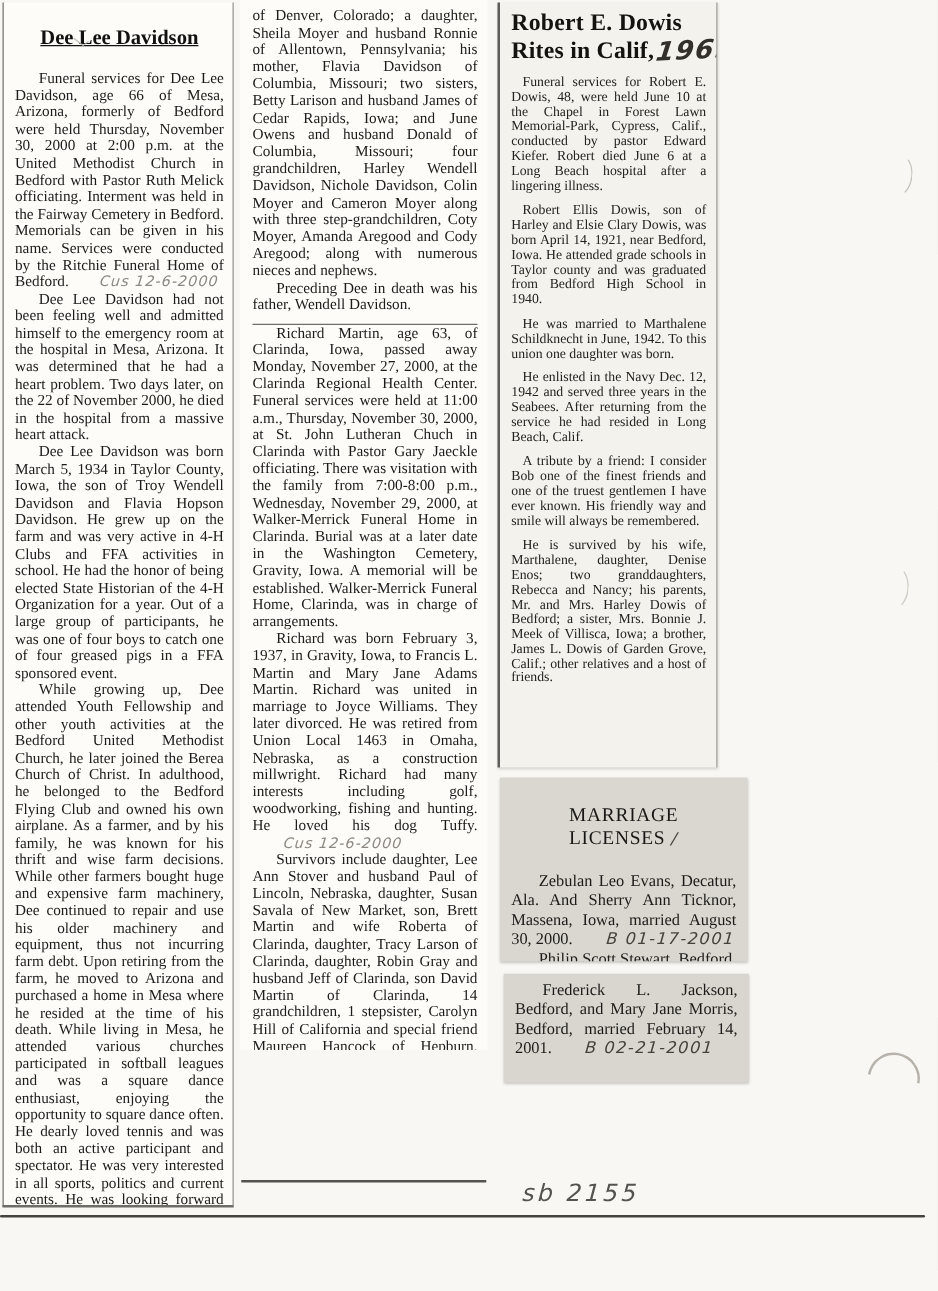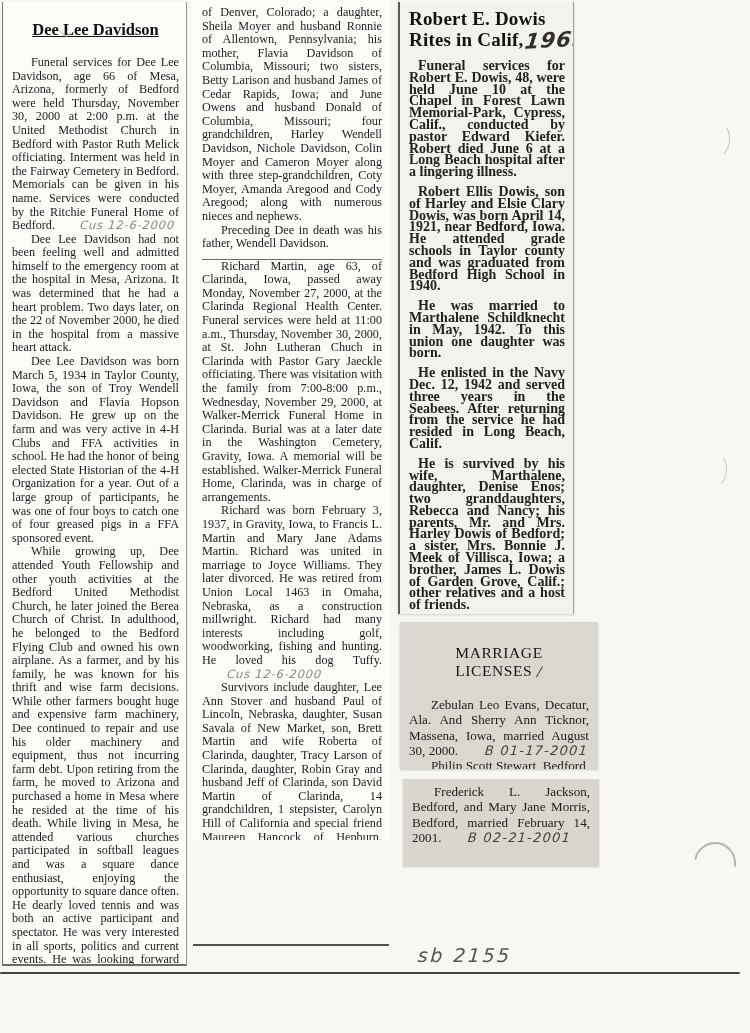--- a/index.html
+++ b/index.html
@@ -57,22 +57,22 @@
     position:absolute; left:398px; top:2px; width:176px; height:612px;
     background:#f4f2ec; padding:6px 8px 0 9px; overflow:hidden;
     border-left:2px solid #5f5d58; border-right:1px solid #a29f97;
     box-shadow:0 1px 2px rgba(90,88,80,.25);
   }
   .dowis-title {
     font-size:19px; line-height:21px; font-weight:700; color:#14130f;
     margin:0 0 10px; letter-spacing:.2px; white-space:nowrap;
   }
   .clip-dowis p {
-    font-size:14px; line-height:11.8px; text-align:justify;
-    margin:0 0 8px; text-indent:9px; color:#232220;font-weight:bold;
+    font-size:11px; line-height:11.8px; text-align:justify;
+    margin:0 0 8px; text-indent:9px; color:#232220;
   }
 
   
   .clip-ml1 {
     position:absolute; left:400px; top:622px; width:198px; height:147px;
     background:#dad7d0; padding:6px 9px 0; overflow:hidden;
     box-shadow:0 1px 2px rgba(90,88,80,.3);
   }
   .clip-ml2 {
     position:absolute; left:403px; top:779px; width:196px; height:87px;
@@ -147,24 +147,24 @@
   </section>
   <div class="line-mid-bottom"></div>
 
   <section class="clip-dowis">
     <h2 class="dowis-title">
       <span>Robert E. Dowis</span><br>
       <span>Rites in Calif,</span><span class="hand year-note">1969</span>
     </h2>
     <p>Funeral services for Robert E. Dowis, 48, were held June 10 at the Chapel in Forest Lawn Memorial-Park, Cypress, Calif., conducted by pastor Edward Kiefer. Robert died June 6 at a Long Beach hospital after a lingering illness.</p>
     <p>Robert Ellis Dowis, son of Harley and Elsie Clary Dowis, was born April 14, 1921, near Bedford, Iowa. He attended grade schools in Taylor county and was graduated from Bedford High School in 1940.</p>
-    <p>He was married to Marthalene Schildknecht in May, 1942. To this union one daughter was born.</p>
+    <p>He was married to Marthalene Schildknecht in June, 1942. To this union one daughter was born.</p>
     <p>He enlisted in the Navy Dec. 12, 1942 and served three years in the Seabees. After returning from the service he had resided in Long Beach, Calif.</p>
+    <p>A tribute by a friend: I consider Bob one of the finest friends and one of the truest gentlemen I have ever known. His friendly way and smile will always be remembered.</p>
     <p>He is survived by his wife, Marthalene, daughter, Denise Enos; two granddaughters, Rebecca and Nancy; his parents, Mr. and Mrs. Harley Dowis of Bedford; a sister, Mrs. Bonnie J. Meek of Villisca, Iowa; a brother, James L. Dowis of Garden Grove, Calif.; other relatives and a host of friends.</p>
-    <p>A tribute by a friend: I consider Bob one of the finest friends and one of the truest gentlemen I have ever known. His friendly way and smile will always be remembered.</p>
   </section>
 
   <section class="clip-ml1">
     <h3 class="ml-title">
       <span>MARRIAGE</span><br>
       <span>LICENSES</span><span class="hand pen">/</span>
     </h3>
     <p class="ml-entry"><span>Zebulan Leo Evans, Decatur, Ala. And Sherry Ann Ticknor, Massena, Iowa, married August 30, 2000.</span><span class="hand pen">B 01-17-2001</span></p>
     <p class="ml-entry">Philip Scott Stewart, Bedford, and Evelyn Kathleen Zagor, Bedford, married January 4, 2001.</p>
   </section>

